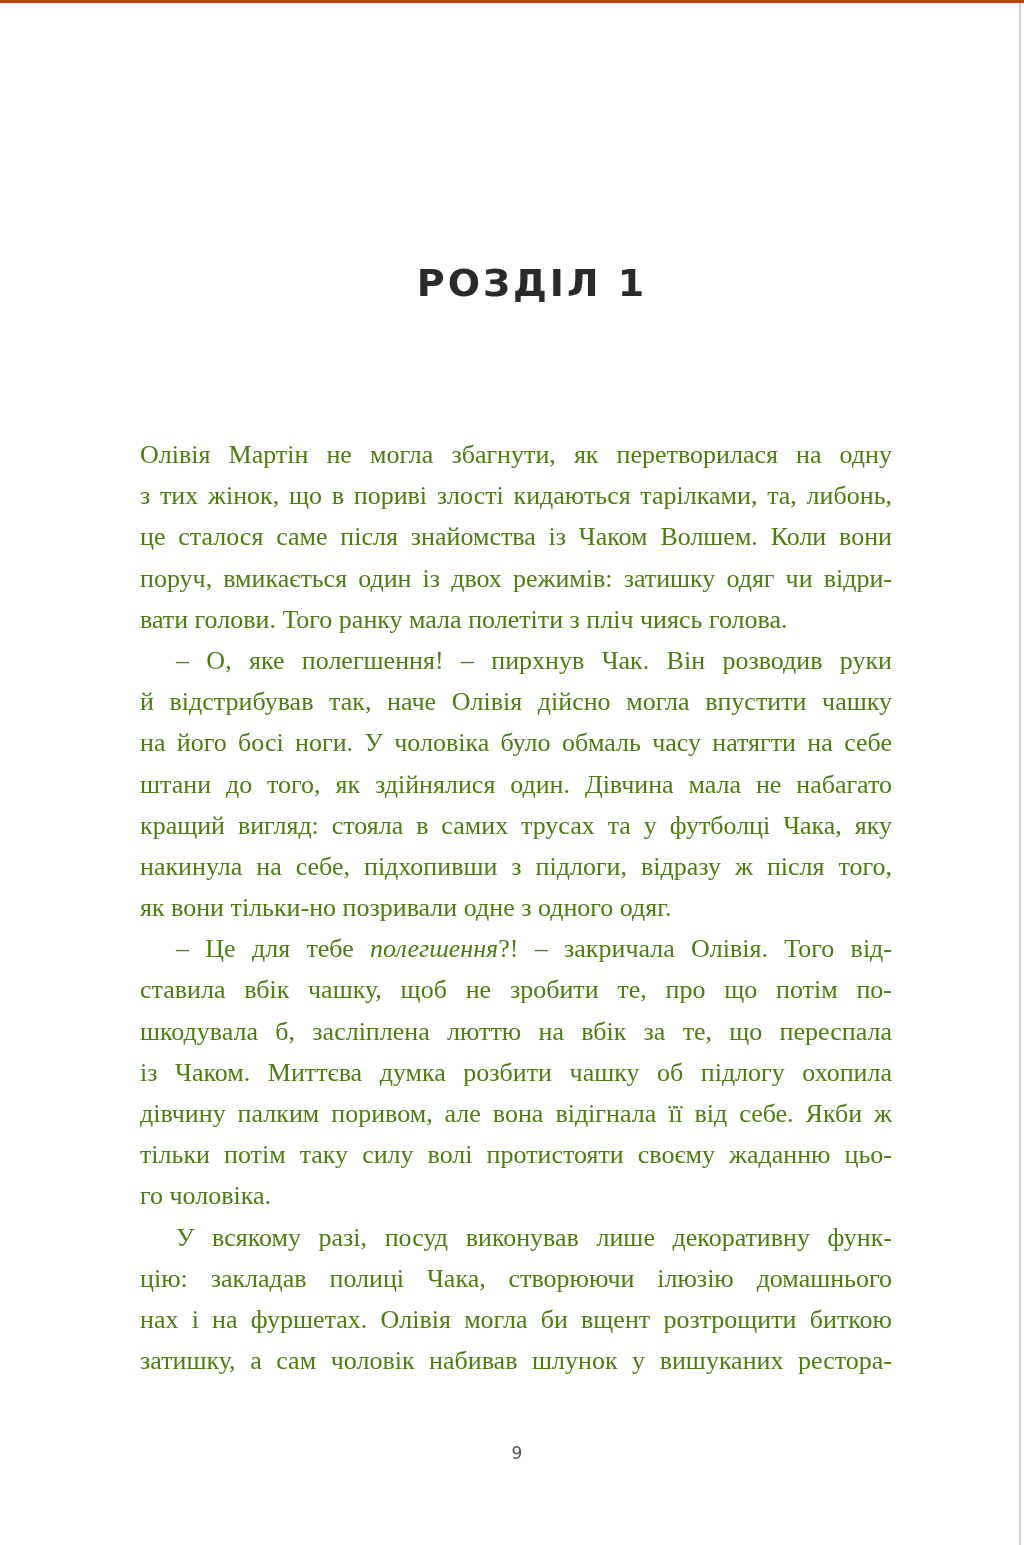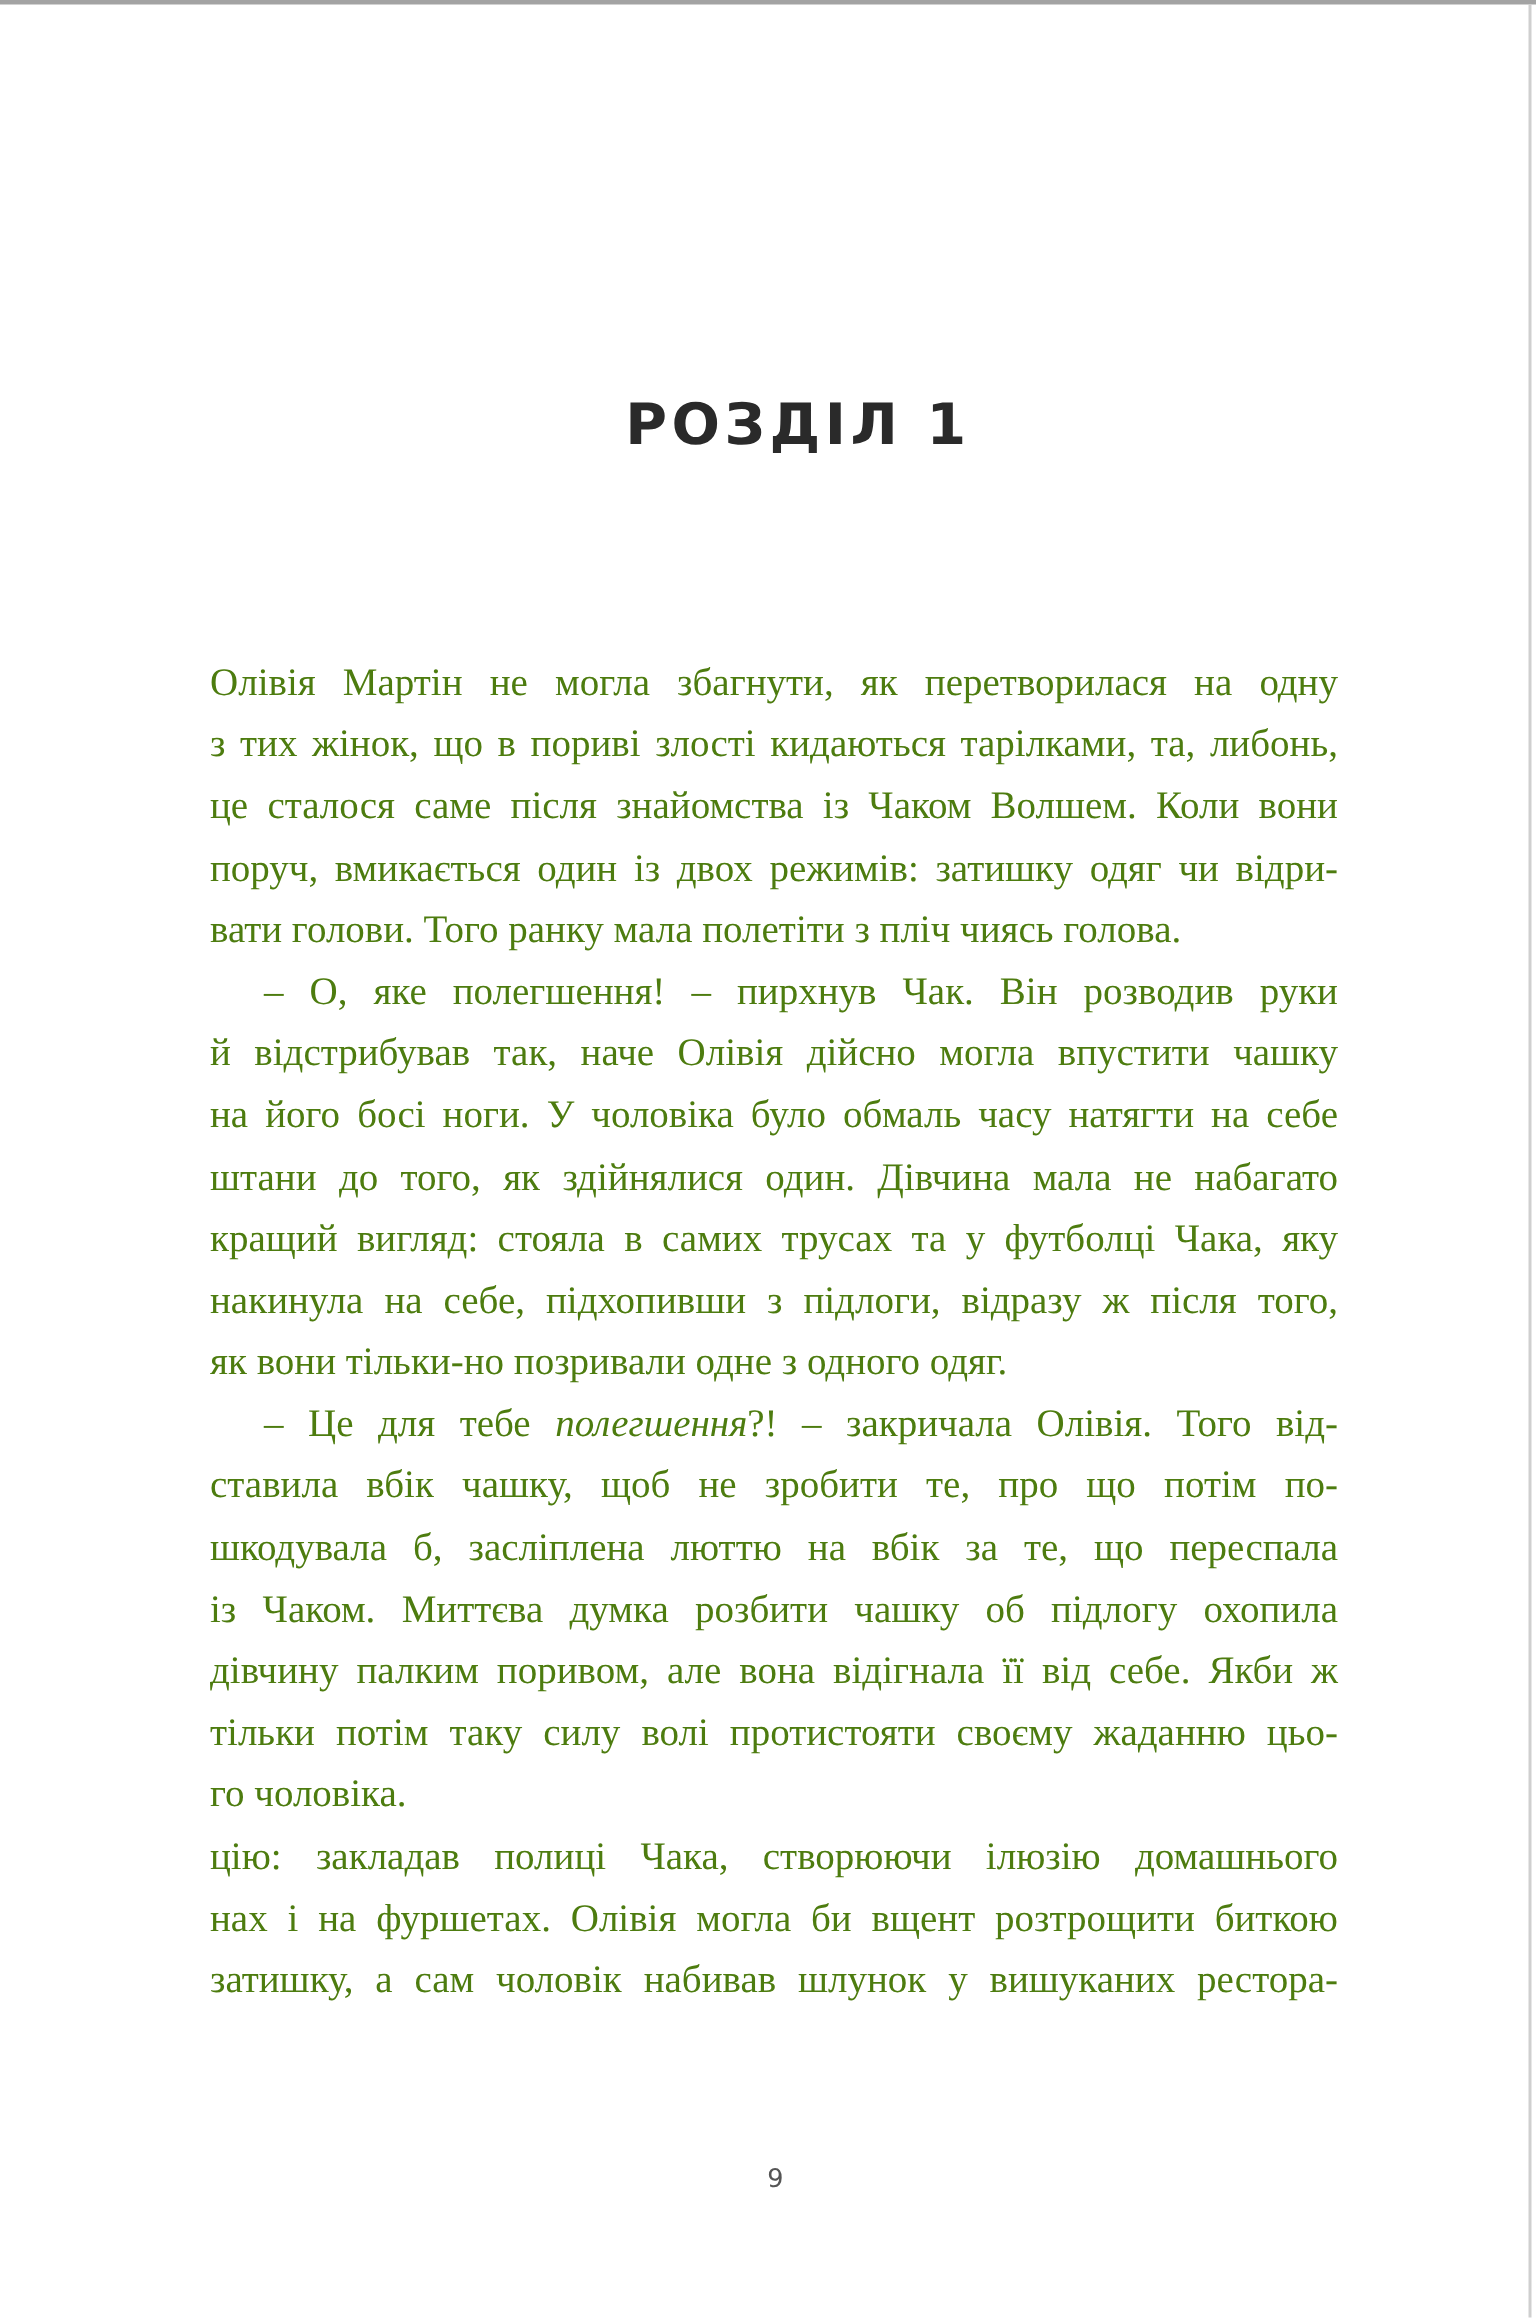--- a/index.html
+++ b/index.html
@@ -14,21 +14,21 @@
       overflow: hidden;
     }
     .page {
       position: absolute;
       left: 0;
       top: 0;
       width: 1024px;
       height: 1545px;
       background: #ffffff;
       box-sizing: border-box;
-      border-top: 3px solid #a3a3a3;
+      border-top: 3px solid #c2410c;
     }
     .page-edge-right {
       position: absolute;
       top: 0;
       right: 3px;
       width: 2px;
       height: 1545px;
       background: #cfcfcf;
     }
     .chapter-title {
@@ -112,20 +112,21 @@
       <span class="line indent"><span>– Це для тебе </span><em>полегшення</em><span>?! – закричала Олівія. Того від-</span></span>
       <span class="line">ставила вбік чашку, щоб не зробити те, про що потім по-</span>
       <span class="line">шкодувала б, засліплена люттю на вбік за те, що переспала</span>
       <span class="line">із Чаком. Миттєва думка розбити чашку об підлогу охопила</span>
       <span class="line">дівчину палким поривом, але вона відігнала її від себе. Якби ж</span>
       <span class="line">тільки потім таку силу волі протистояти своєму жаданню цьо-</span>
       <span class="line last">го чоловіка.</span>
     </div>
 
     <div>
+      <span class="line indent">У всякому разі, посуд виконував лише декоративну функ-</span>
       <span class="line">цію: закладав полиці Чака, створюючи ілюзію домашнього</span>
       <span class="line">нах і на фуршетах. Олівія могла би вщент розтрощити биткою</span>
       <span class="line">затишку, а сам чоловік набивав шлунок у вишуканих рестора-</span>
     </div>
   </div>
 
   <div class="page-number">9</div>
 </div>
 
 </body></html>

